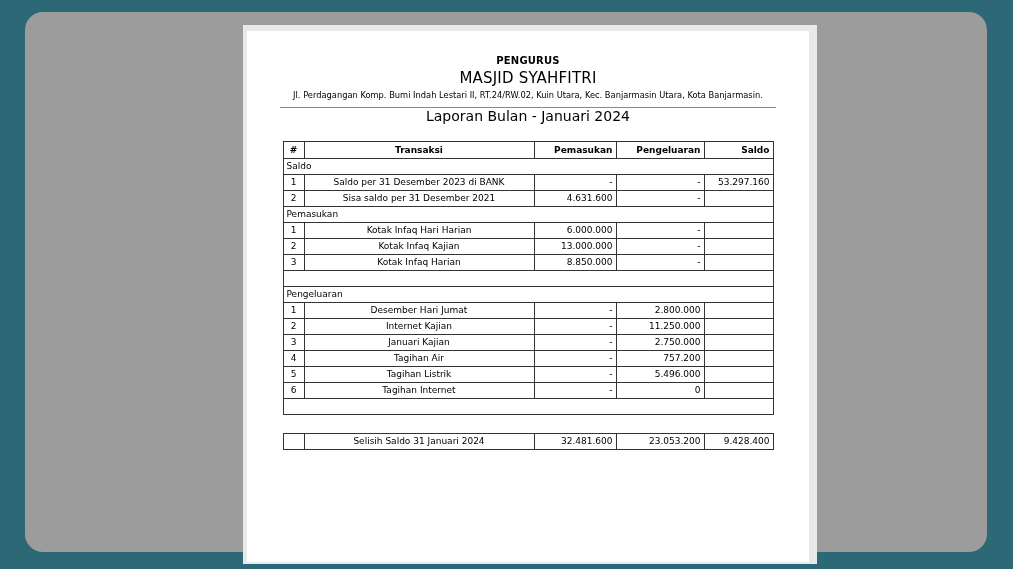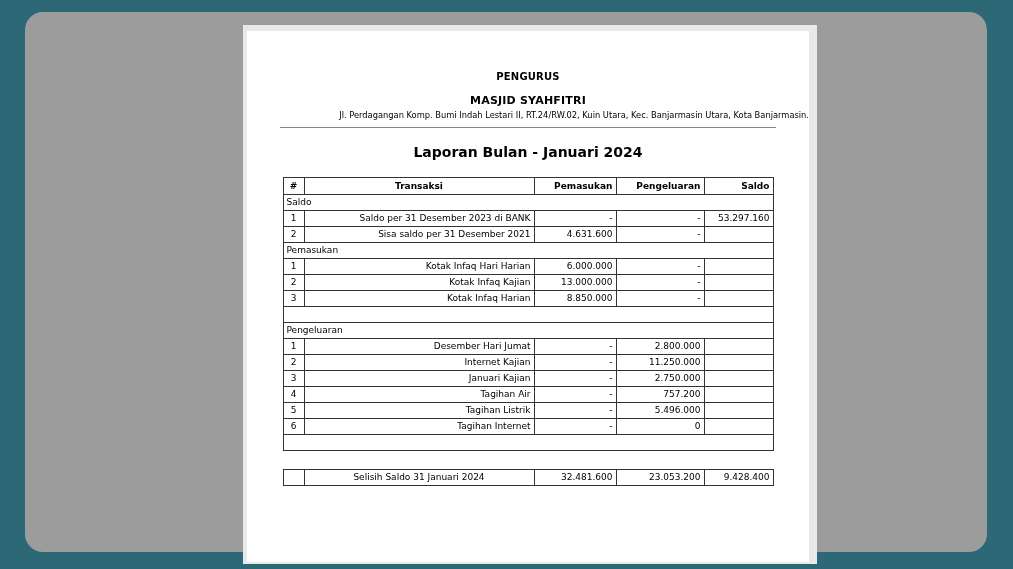--- a/index.html
+++ b/index.html
@@ -29,46 +29,45 @@
     box-sizing:border-box;
     padding:6px 8px 2px 4px;
   }
   .page{
     width:100%;height:100%;
     background:var(--page-bg);
     box-sizing:border-box;
     overflow:hidden;
   }
   .org{ text-align:center; padding-top:24px; line-height:1.25; }
-  .org-line1{ font-size:10px; font-weight:bold; letter-spacing:.2px;margin-top:16px; }
-  .org-line2{ font-size:11px; font-weight:bold; letter-spacing:.2px; margin-top:10px;}
-  .org-address{ font-size:8.3px; margin-top:3px;text-align:right; }
+  .org-line1{ font-size:10px; font-weight:bold; letter-spacing:.2px; }
+  .org-line2{ font-size:15px; font-weight:normal; letter-spacing:.2px; margin-top:1px;}
+  .org-address{ font-size:8.3px; margin-top:3px; }
   .header-rule{
     border:none;border-top:1px solid var(--rule-color);
     margin:6px 33px 0 33px; height:0;
   }
   .report-title{
-    text-align:center; font-size:14px; font-weight:bold;
-    margin-top:16px;
+    text-align:center; font-size:14px; font-weight:normal;
   }
   table{
     border-collapse:collapse; table-layout:fixed;
     width:490px; margin:0 auto;
     font-size:9px; color:var(--text-color);
   }
   #main-table{ margin-top:17px; }
   #summary-table{ margin-top:18px; }
   th,td{
     border:1px solid var(--border-color);
     padding:0 3px; overflow:hidden; white-space:nowrap;
     height:15px; line-height:15px;
   }
   th{ height:16px; line-height:16px; font-weight:bold; }
   .c-num{ text-align:center; }
-  .c-text{ text-align:right; }
+  .c-text{ text-align:center; }
   .c-amt{ text-align:right; }
   .c-sec{ text-align:left; }
   .c-spacer{ height:14px; }
   .c-center{ text-align:center; }
 </style>
 </head>
 <body>
 
 <div class="backdrop">
   <div class="viewer">

